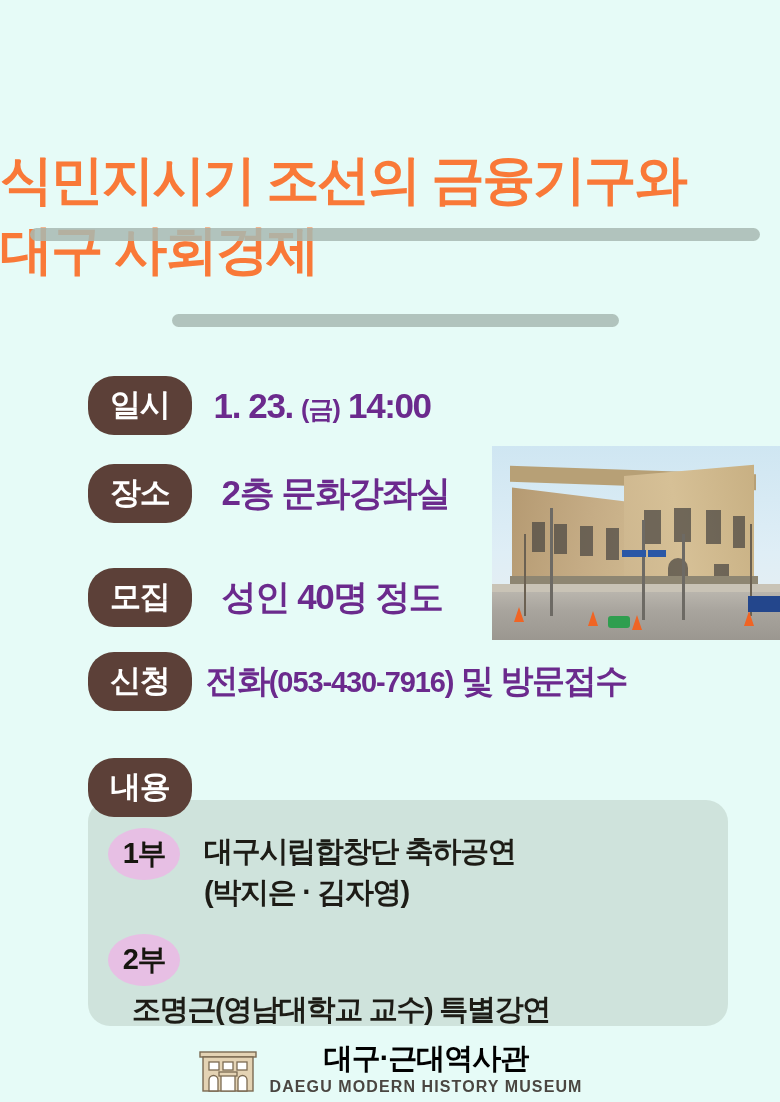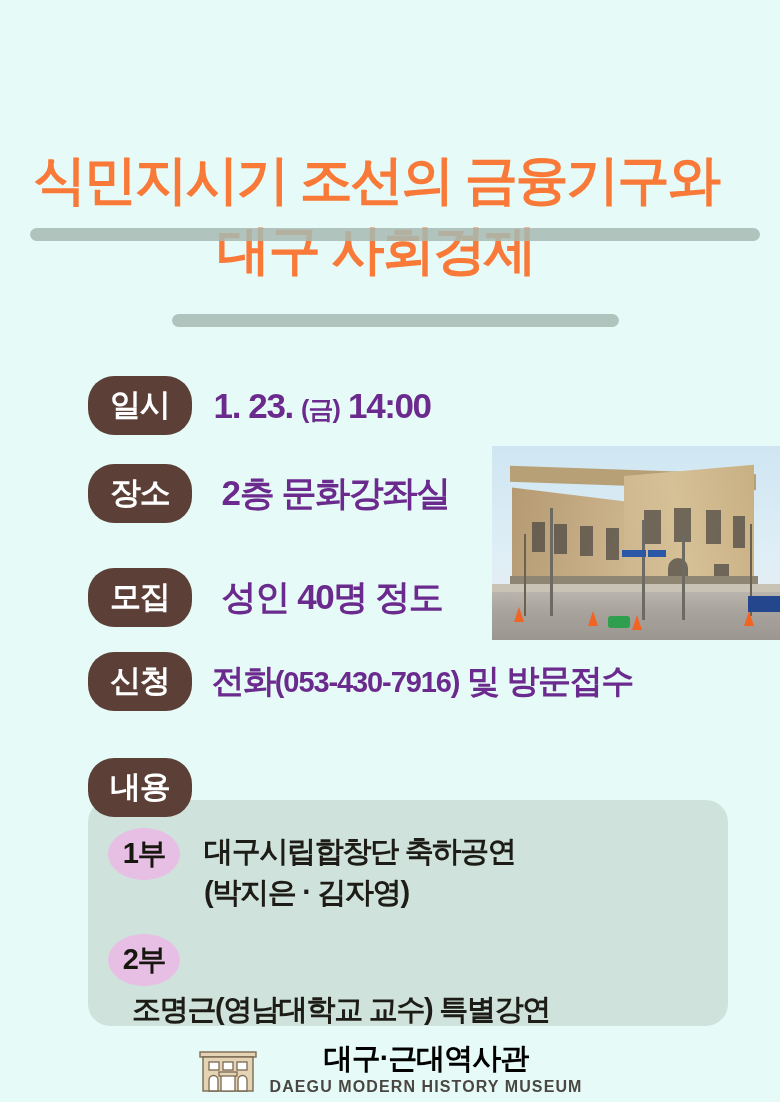--- a/index.html
+++ b/index.html
@@ -35,21 +35,21 @@
     font-size: 19px;
     letter-spacing: -1.2px;
   }
 
   
   .title-block {
     position: absolute;
     top: 150px;
     left: 0;
     width: 752px;
-    text-align: center;
+    text-align: left;
   }
   .title-line {
     position: relative;
     font-size: 53px;
     font-weight: 800;
     letter-spacing: -2.2px;
     color: #f97938;
     line-height: 1.14;
     white-space: nowrap;
   }
@@ -208,21 +208,21 @@
     font-size: 29px;
     letter-spacing: -1.1px;
   }
 
   .row.r1 { left: 88px; top: 0px; }
   .row.r2 { left: 88px; top: 88px; }
   .row.r3 { left: 88px; top: 192px; }
   .row.r4 { left: 88px; top: 276px; }
 
   .row.r2 .val, .row.r3 .val { margin-left: 30px; }
-  .row.r4 .val { margin-left: 20px; font-size: 33px; }
+  .row.r4 .val { margin-left: 14px; font-size: 33px; }
 
   
   .panel {
     position: absolute;
     left: 88px;
     top: 800px;
     width: 640px;
     height: 226px;
     background: #cfe3dc;
     border-radius: 22px;

